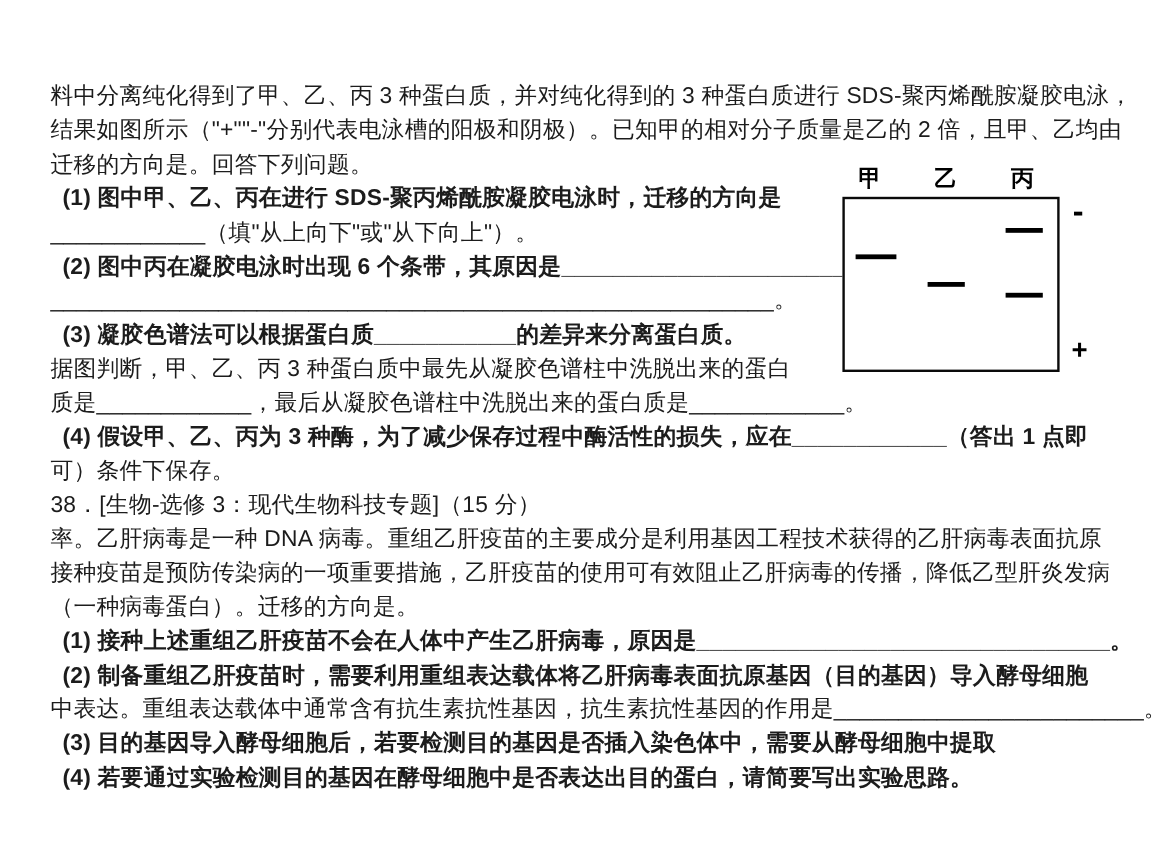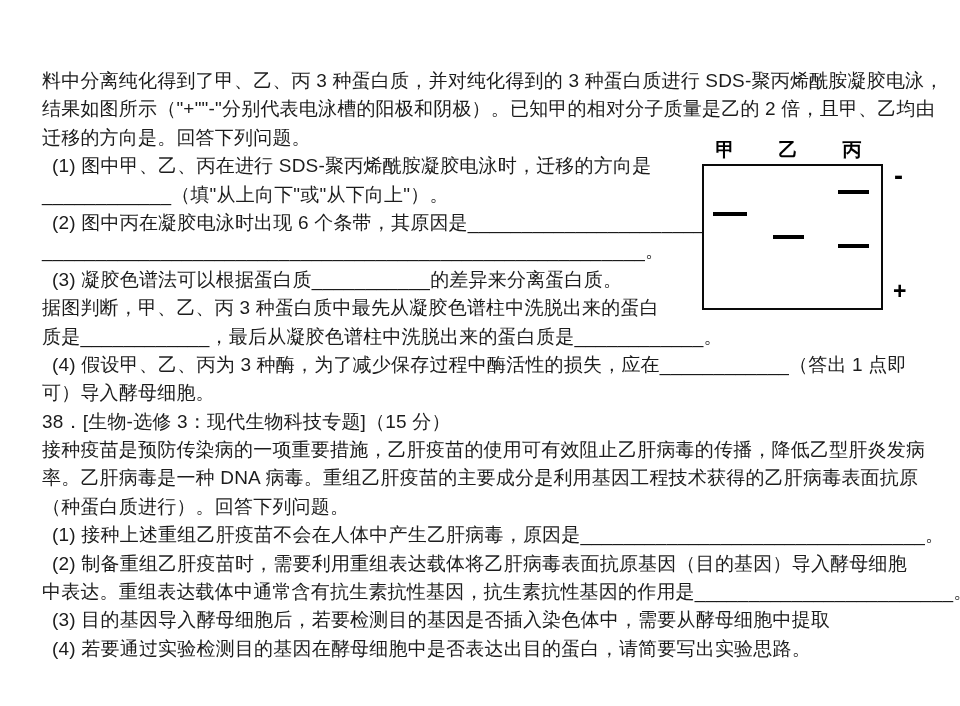--- a/index.html
+++ b/index.html
@@ -16,21 +16,21 @@
   .textcol {
     position:absolute;
     left:42px; top:19px; width:888px;
   }
   .ln {
     height:28.4px;
     line-height:28.4px;
     white-space:pre;
     letter-spacing:0.2px;
   }
-  .ind { padding-left:10px; }
+  .ind { padding-left:10px;font-weight:bold; }
   
   .figure {
     position:absolute;
     left:700px; top:90px;
     width:225px; height:180px;
   }
   .lane-label {
     position:absolute;
     top:0px;
     transform:translateX(-50%);
@@ -70,25 +70,25 @@
     <div class="ln">结果如图所示（"+""-"分别代表电泳槽的阳极和阴极）。已知甲的相对分子质量是乙的 2 倍，且甲、乙均由</div>
     <div class="ln">迁移的方向是。回答下列问题。</div>
     <div class="ln ind">(1) 图中甲、乙、丙在进行 SDS-聚丙烯酰胺凝胶电泳时，迁移的方向是</div>
     <div class="ln">____________（填"从上向下"或"从下向上"）。</div>
     <div class="ln ind">(2) 图中丙在凝胶电泳时出现 6 个条带，其原因是______________________</div>
     <div class="ln">________________________________________________________。</div>
     <div class="ln ind">(3) 凝胶色谱法可以根据蛋白质___________的差异来分离蛋白质。</div>
     <div class="ln">据图判断，甲、乙、丙 3 种蛋白质中最先从凝胶色谱柱中洗脱出来的蛋白</div>
     <div class="ln">质是____________，最后从凝胶色谱柱中洗脱出来的蛋白质是____________。</div>
     <div class="ln ind">(4) 假设甲、乙、丙为 3 种酶，为了减少保存过程中酶活性的损失，应在____________（答出 1 点即</div>
-    <div class="ln">可）导入酵母细胞。</div>
+    <div class="ln">可）条件下保存。</div>
     <div class="ln">38．[生物-选修 3：现代生物科技专题]（15 分）</div>
+    <div class="ln">率。乙肝病毒是一种 DNA 病毒。重组乙肝疫苗的主要成分是利用基因工程技术获得的乙肝病毒表面抗原</div>
     <div class="ln">接种疫苗是预防传染病的一项重要措施，乙肝疫苗的使用可有效阻止乙肝病毒的传播，降低乙型肝炎发病</div>
-    <div class="ln">率。乙肝病毒是一种 DNA 病毒。重组乙肝疫苗的主要成分是利用基因工程技术获得的乙肝病毒表面抗原</div>
-    <div class="ln">（种蛋白质进行）。回答下列问题。</div>
+    <div class="ln">（一种病毒蛋白）。迁移的方向是。</div>
     <div class="ln ind">(1) 接种上述重组乙肝疫苗不会在人体中产生乙肝病毒，原因是________________________________。</div>
     <div class="ln ind">(2) 制备重组乙肝疫苗时，需要利用重组表达载体将乙肝病毒表面抗原基因（目的基因）导入酵母细胞</div>
     <div class="ln">中表达。重组表达载体中通常含有抗生素抗性基因，抗生素抗性基因的作用是________________________。</div>
     <div class="ln ind">(3) 目的基因导入酵母细胞后，若要检测目的基因是否插入染色体中，需要从酵母细胞中提取</div>
     <div class="ln ind">(4) 若要通过实验检测目的基因在酵母细胞中是否表达出目的蛋白，请简要写出实验思路。</div>
   </div>
 
   <div class="figure">
     <span class="lane-label" style="left:25px">甲</span>
     <span class="lane-label" style="left:88px">乙</span>

